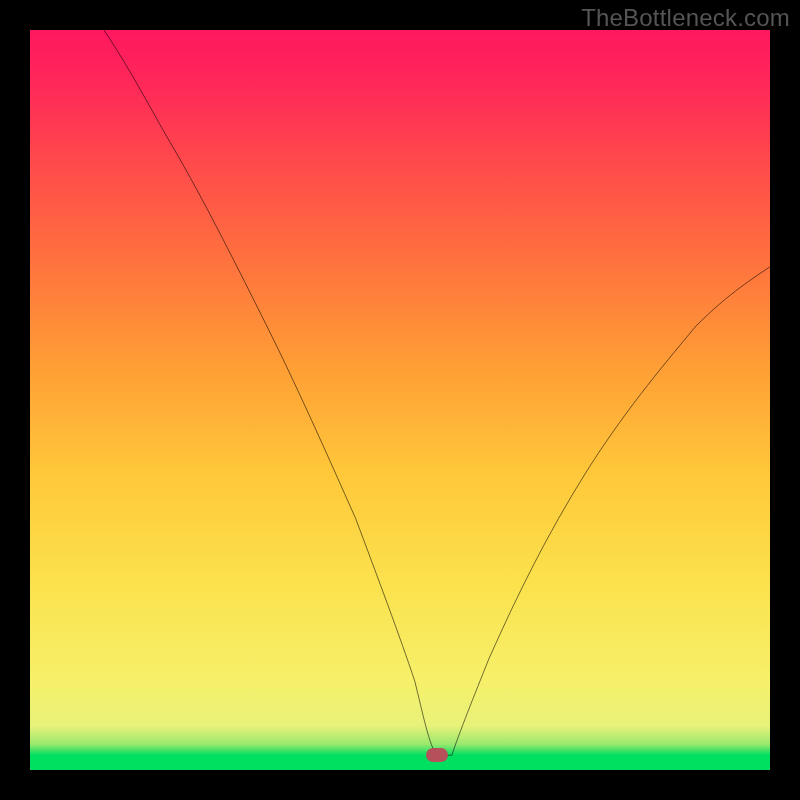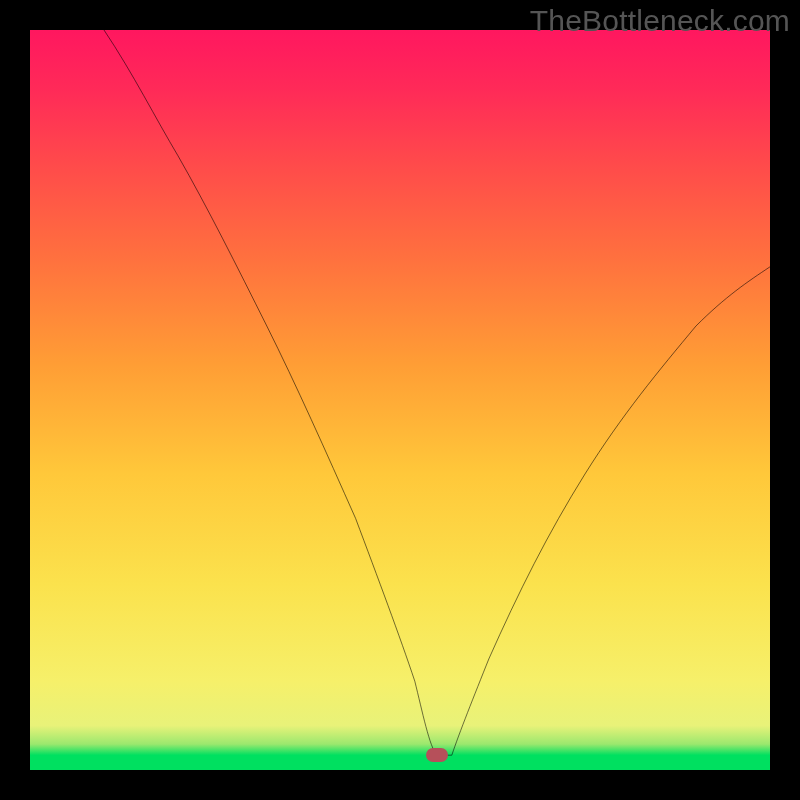--- a/index.html
+++ b/index.html
@@ -15,21 +15,21 @@
     position: relative;
     width: 800px;
     height: 800px;
     background: #000;
   }
   .watermark {
     position: absolute;
     top: 4px;
     right: 10px;
     color: #555;
-    font-size: 30px;
+    font-size: 24px;
     font-weight: 500;
     letter-spacing: 0.2px;
     z-index: 10;
   }
   .plot-area {
     position: absolute;
     left: 30px;
     top: 30px;
     width: 740px;
     height: 740px;

